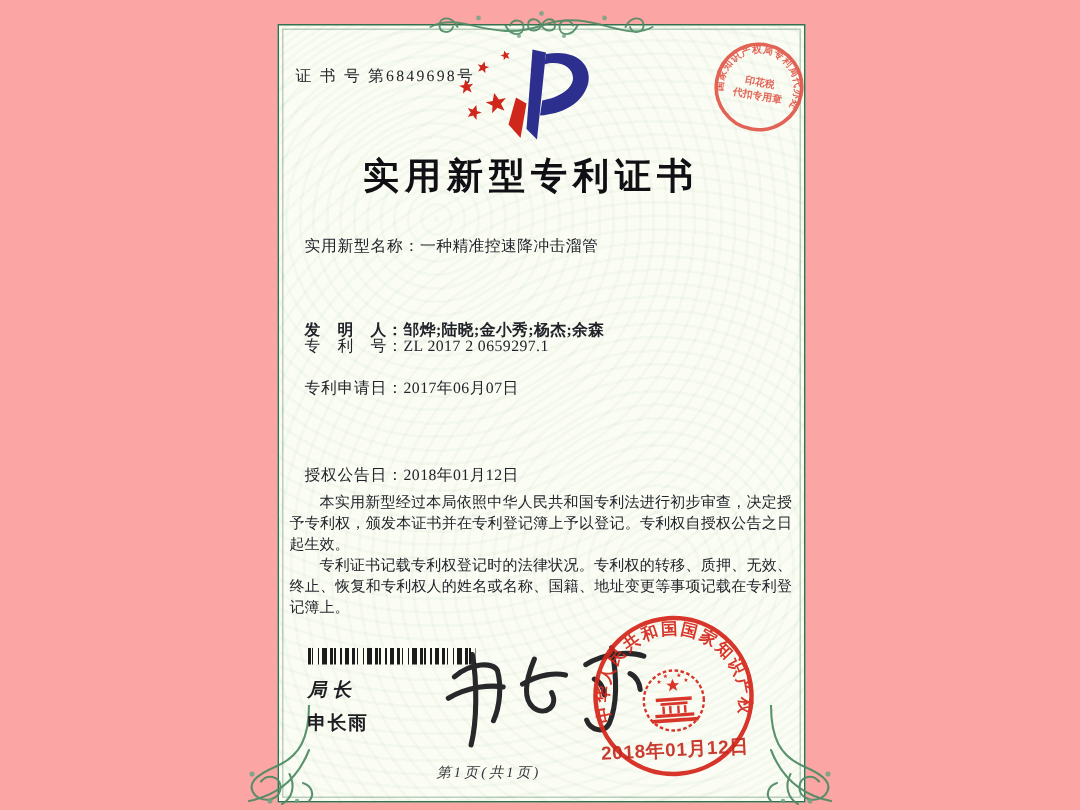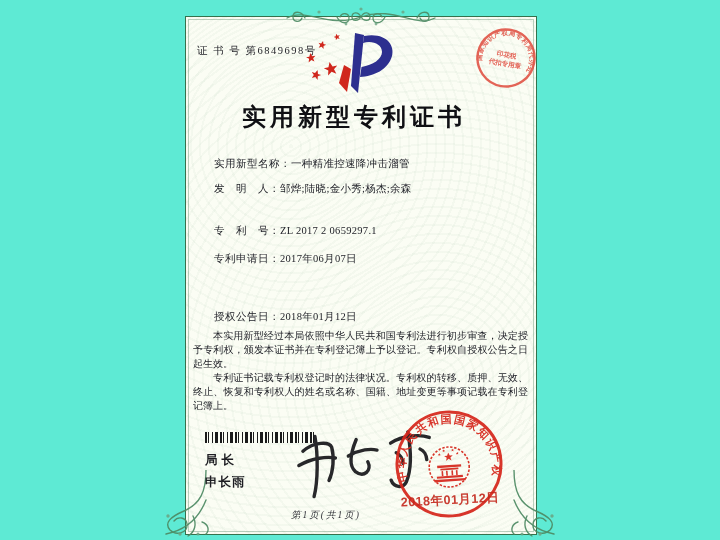--- a/index.html
+++ b/index.html
@@ -1,34 +1,34 @@
 <!DOCTYPE html>
 <html><head>
 <meta charset="utf-8">
 <style>
   html,body{margin:0;padding:0;}
   body{width:720px;height:540px;background:#fdfdfb;font-family:"Liberation Serif","DejaVu Serif",serif;color:#1c1c1c;}
-  .photo{position:relative;width:720px;height:540px;background:#5eead4;overflow:hidden;}
+  .photo{position:relative;width:720px;height:540px;background:#fca5a5;overflow:hidden;}
   .cert-frame{position:absolute;left:185px;top:16px;width:350px;height:517px;
     border:1.6px solid #35714c;background-color:#fbfdf4;
     background-image:repeating-radial-gradient(circle at 30% 25%, rgba(110,160,122,0.05) 0 2px, rgba(0,0,0,0) 2px 9px),
                      repeating-radial-gradient(circle at 72% 70%, rgba(110,160,122,0.05) 0 2px, rgba(0,0,0,0) 2px 9px);}
   .cert-frame::before{content:"";position:absolute;inset:2px;border:1px solid rgba(53,113,76,.32);pointer-events:none;}
   .abs{position:absolute;}
   .cert-no{left:197px;top:44px;font-size:10.5px;letter-spacing:1.5px;color:#24242a;}
   .title{left:185px;top:101px;width:334px;text-align:center;font-size:24px;font-weight:bold;
          letter-spacing:4px;text-indent:4px;color:#101014;}
   .field{left:203px;width:322px;font-size:10.5px;color:#22232a;white-space:nowrap;}
-  .f-label{letter-spacing:.5px;margin-left:11px;}
+  .f-label{letter-spacing:.5px;}
   .f-value{letter-spacing:.3px;}
   .paras{left:193px;top:329px;width:335px;font-size:10px;line-height:14px;text-align:justify;color:#23242b;}
   .paras p{margin:0;text-indent:2em;}
   .barcode{left:205px;top:432px;width:112px;height:11px;
     background:repeating-linear-gradient(90deg,#1b1b1b 0 2px,#fbfdf4 2px 3px,#1b1b1b 3px 4px,#fbfdf4 4px 7px,#1b1b1b 7px 8px,#fbfdf4 8px 10px,#1b1b1b 10px 13px,#fbfdf4 13px 15px);}
-  .director-title{left:205px;top:452px;font-size:12.5px;font-weight:700;letter-spacing:4px;color:#1d1d22;font-family:"Liberation Sans","DejaVu Sans",sans-serif;}
+  .director-title{left:205px;top:452px;font-size:12.5px;font-weight:700;letter-spacing:4px;color:#1d1d22;font-family:"Liberation Sans","DejaVu Sans",sans-serif;font-style:italic;}
   .director-name{left:205px;top:474px;font-size:12.5px;font-weight:700;letter-spacing:1px;color:#1d1d22;font-family:"Liberation Sans","DejaVu Sans",sans-serif;}
   .signature{left:286px;top:423px;width:156px;height:84px;}
   .seal-authority{left:392px;top:407px;width:114px;height:114px;opacity:.93;}
   .seal-date{left:394px;top:492px;width:112px;text-align:center;font-size:12.5px;font-weight:700;color:#c4281c;
     letter-spacing:.5px;transform:rotate(-3deg);font-family:"Liberation Sans","DejaVu Sans",sans-serif;opacity:.9;}
   .seal-office{left:472px;top:24px;width:68px;height:68px;opacity:.85;transform:rotate(10deg);}
   .footer{left:185px;top:509px;width:282px;text-align:center;font-size:9.5px;letter-spacing:2px;color:#33343a;font-style:italic;}
   .ornament{pointer-events:none;}
   svg{display:block;}
 </style>
@@ -108,21 +108,21 @@
       <use href="#star" x="-10" y="-10" width="20" height="20" transform="translate(24,16) scale(0.42) rotate(14)"></use>
       <use href="#star" x="-10" y="-10" width="20" height="20" transform="translate(39,8) scale(0.34) rotate(-16)"></use>
     </g>
   </svg>
 
   <div class="abs title">实用新型专利证书</div>
 
   <div class="abs field" style="top:157px;">
     <span class="f-label">实用新型名称：</span><span class="f-value">一种精准控速降冲击溜管</span>
   </div>
-  <div class="abs field" style="top:182px;">
+  <div class="abs field" style="top:213px;font-weight:bold;">
     <span class="f-label">发　明　人：</span><span class="f-value">邹烨;陆晓;金小秀;杨杰;余森</span>
   </div>
   <div class="abs field" style="top:224px;">
     <span class="f-label">专　利　号：</span><span class="f-value">ZL 2017 2 0659297.1</span>
   </div>
   <div class="abs field" style="top:252px;">
     <span class="f-label">专利申请日：</span><span class="f-value">2017年06月07日</span>
   </div>
   <div class="abs field" style="top:310px;">
     <span class="f-label">授权公告日：</span><span class="f-value">2018年01月12日</span>

